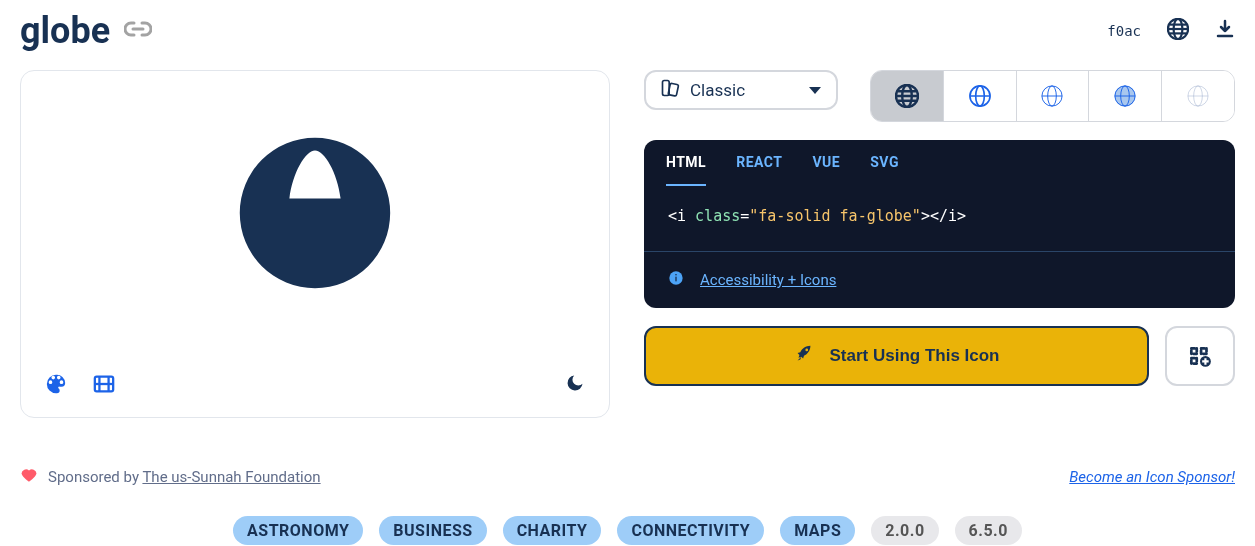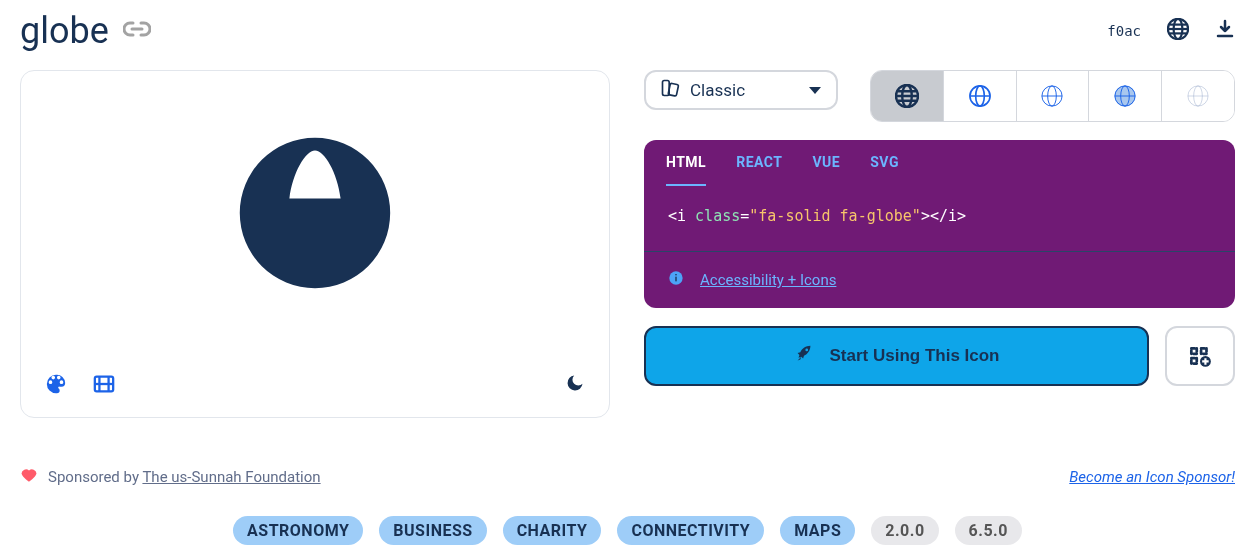--- a/index.html
+++ b/index.html
@@ -10,21 +10,21 @@
     padding: 0 20px;
     width: 1255px;
   }
   .header {
     display: flex;
     align-items: center;
     justify-content: space-between;
     padding: 10px 0 18px 0;
   }
   .header-left { display: flex; align-items: center; gap: 14px; }
-  .icon-title { font-size: 36px; font-weight: 400; color: #183153; }
+  .icon-title { font-size: 36px; font-weight: 700; color: #183153; }
   .link-icon { color: #a3a3a3; }
   .header-right { display: flex; align-items: center; gap: 26px; }
   .unicode-label { color: #183153; font-size: 14px; font-family: ui-monospace, Menlo, Consolas, monospace; }
   .header-icon { color: #183153; cursor: pointer; }
 
   .main {
     display: flex;
     gap: 34px;
     align-items: flex-start;
   }
@@ -83,21 +83,21 @@
     align-items: center;
     justify-content: center;
     border-right: 1px solid #d4d7dd;
     cursor: pointer;
     background: #fff;
   }
   .variant:last-child { border-right: none; }
   .variant.active { background: #c8cbd0; }
 
   .code-panel {
-    background: #701a75;
+    background: #0f172a;
     border-radius: 12px;
     overflow: hidden;
   }
   .code-tabs {
     display: flex;
     gap: 30px;
     padding: 14px 22px 12px 22px;
   }
   .code-tab {
     color: #6bb5ff;
@@ -126,21 +126,21 @@
     align-items: center;
     gap: 16px;
   }
   .info-circle { color: #4ca3f7; }
   .access-link { color: #6bb5ff; text-decoration: underline; font-size: 15px; cursor: pointer; }
 
   .cta-row { display: flex; gap: 16px; }
   .cta {
     flex: 1;
     height: 60px;
-    background: #0ea5e9;
+    background: #eab308;
     border: 2px solid #183153;
     border-radius: 12px;
     display: flex;
     align-items: center;
     justify-content: center;
     gap: 14px;
     font-weight: 700;
     font-size: 17px;
     color: #183153;
     cursor: pointer;

